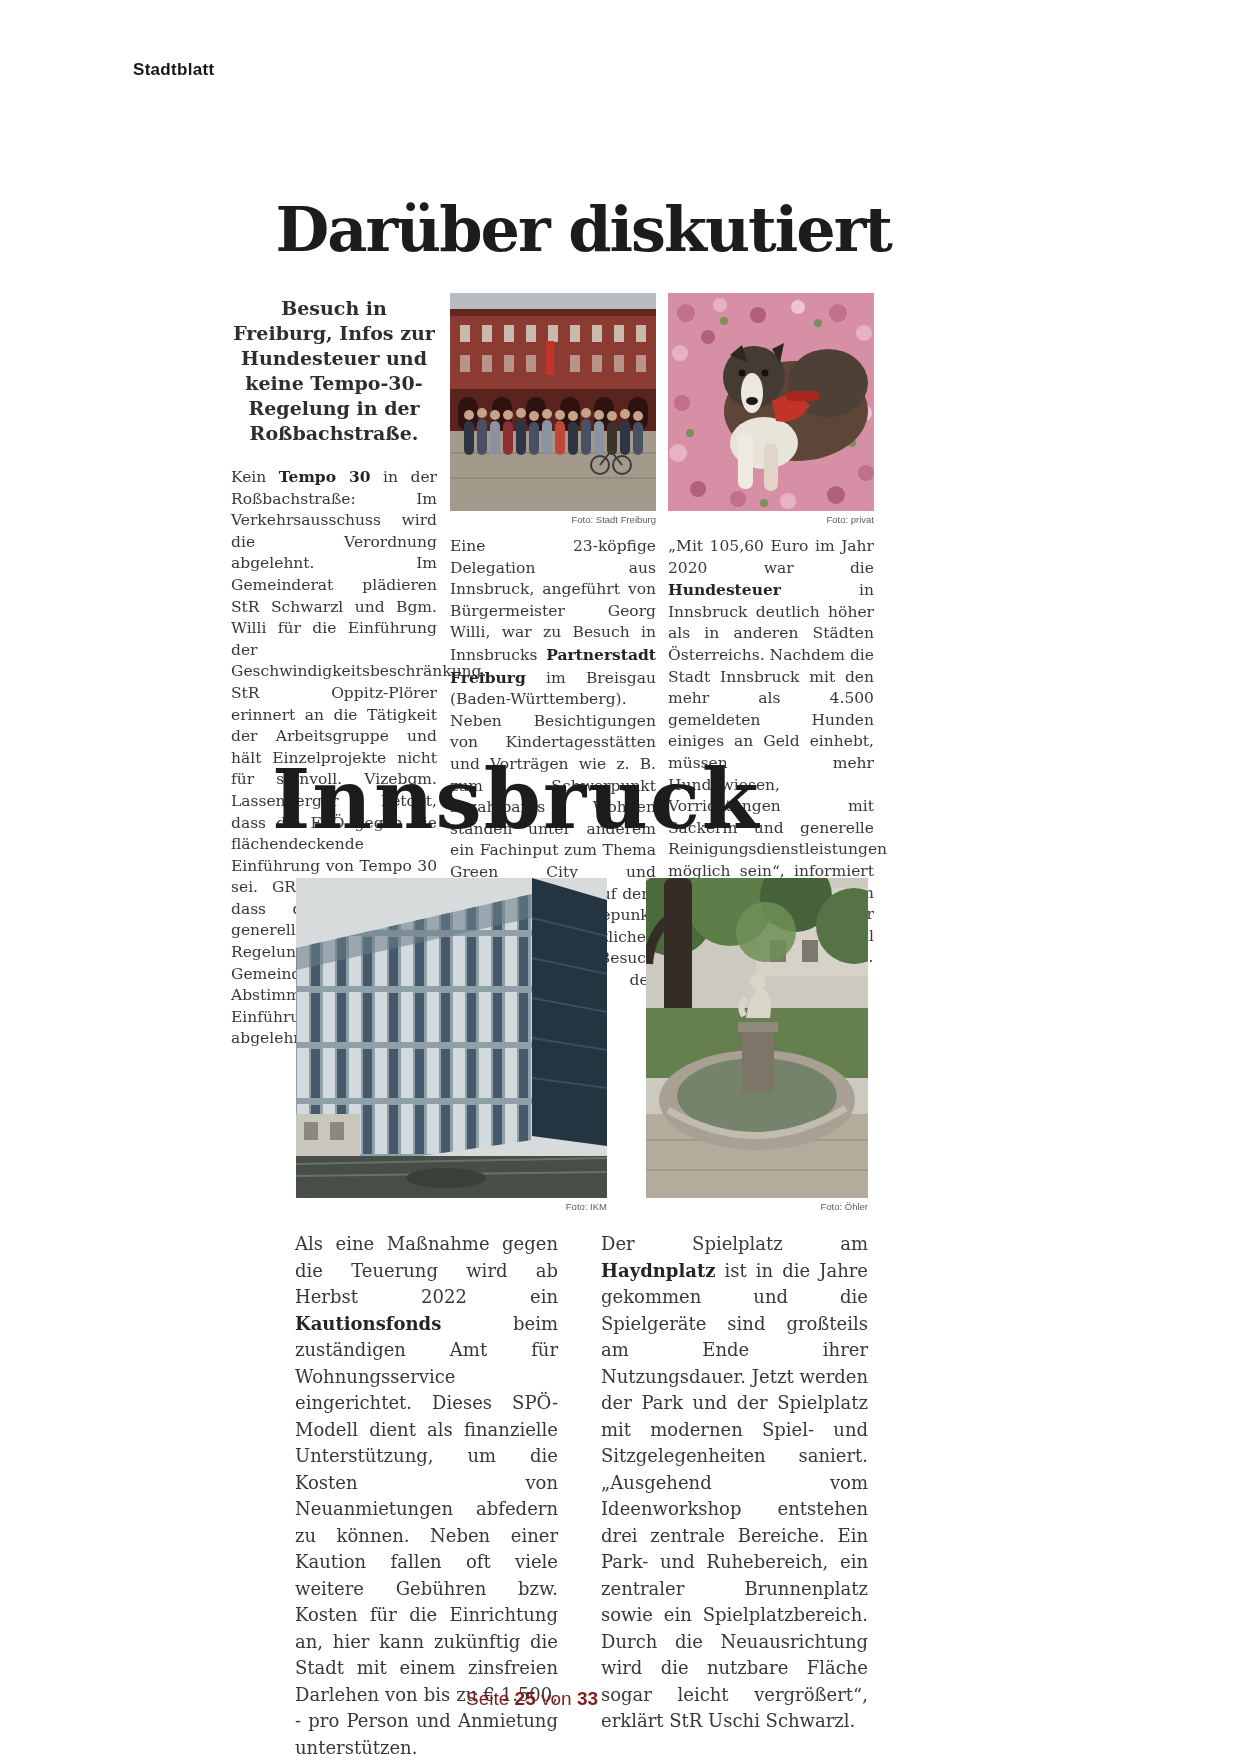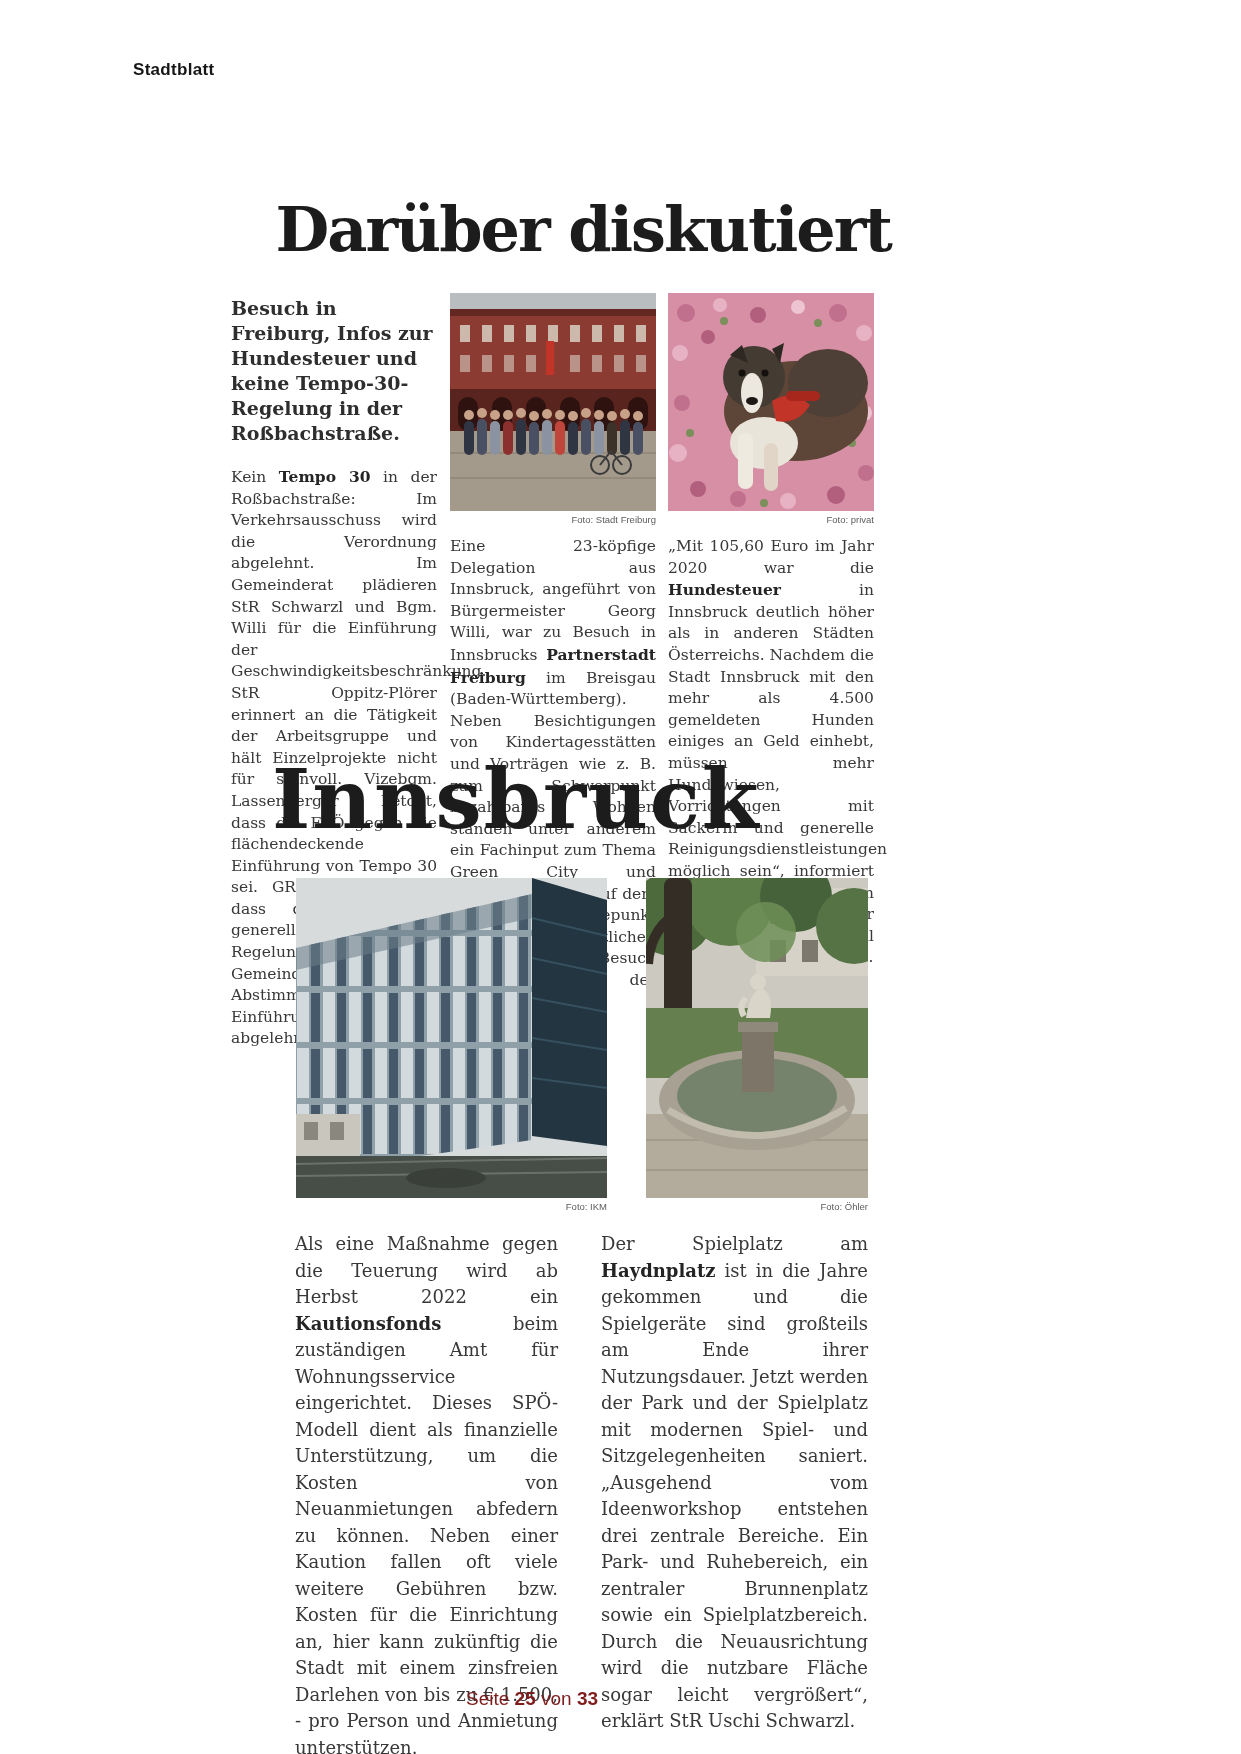--- a/index.html
+++ b/index.html
@@ -23,21 +23,21 @@
     font-family:"DejaVu Serif","Liberation Serif",serif;
     font-size:82px; font-weight:700; letter-spacing:2px; line-height:1; color:#1c1c1c;
     white-space:nowrap;
   }
 
   .col { position:absolute; width:206px; font-family:"DejaVu Serif","Liberation Serif",serif; }
   #col1 { left:231px; top:296px; }
   #col2 { left:450px; top:293px; }
   #col3 { left:668px; top:293px; }
 
-  .lead { font-size:19px; line-height:25px; font-weight:700; color:#2e2e2e; margin:0 0 20px 0; }
+  .lead { font-size:19px; line-height:25px; font-weight:700; color:#2e2e2e; margin:0 0 20px 0;text-align:center; }
 
   .body-text {
     font-size:15.5px; line-height:21.6px; text-align:justify; color:#383838; margin:0;
     hyphens:auto; -webkit-hyphens:auto;
   }
   .body-text .b { font-weight:700; color:#242424; }
 
   .photo { display:block; }
   .credit {
     font-family:Liberation Sans, sans-serif; font-size:9.5px; color:#5c5c5c;

